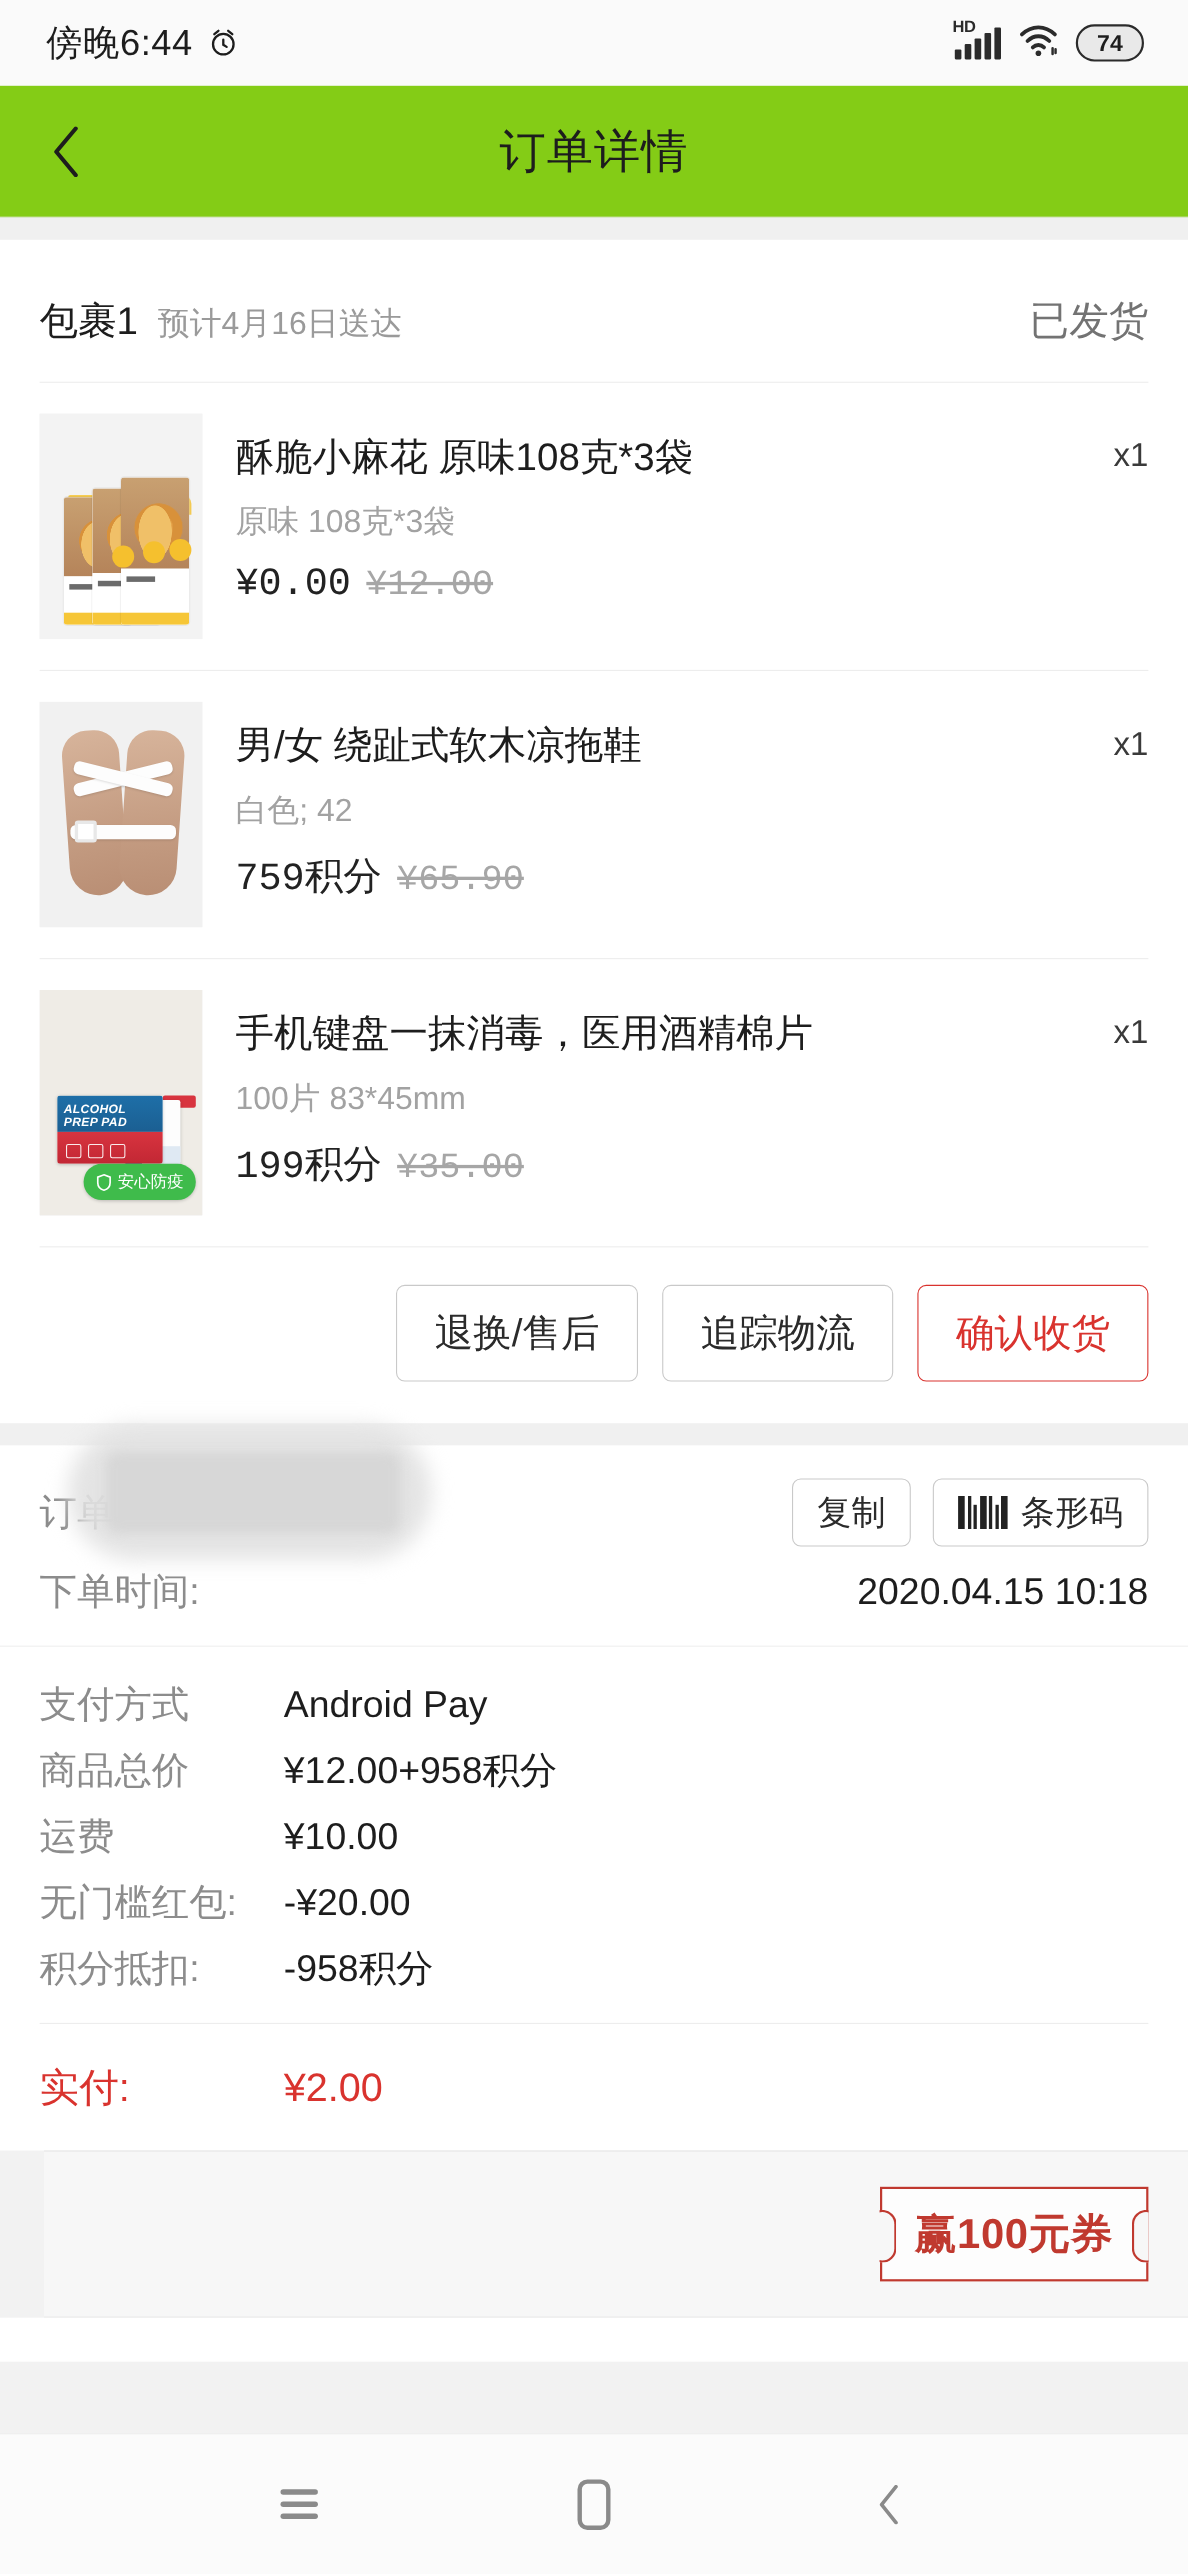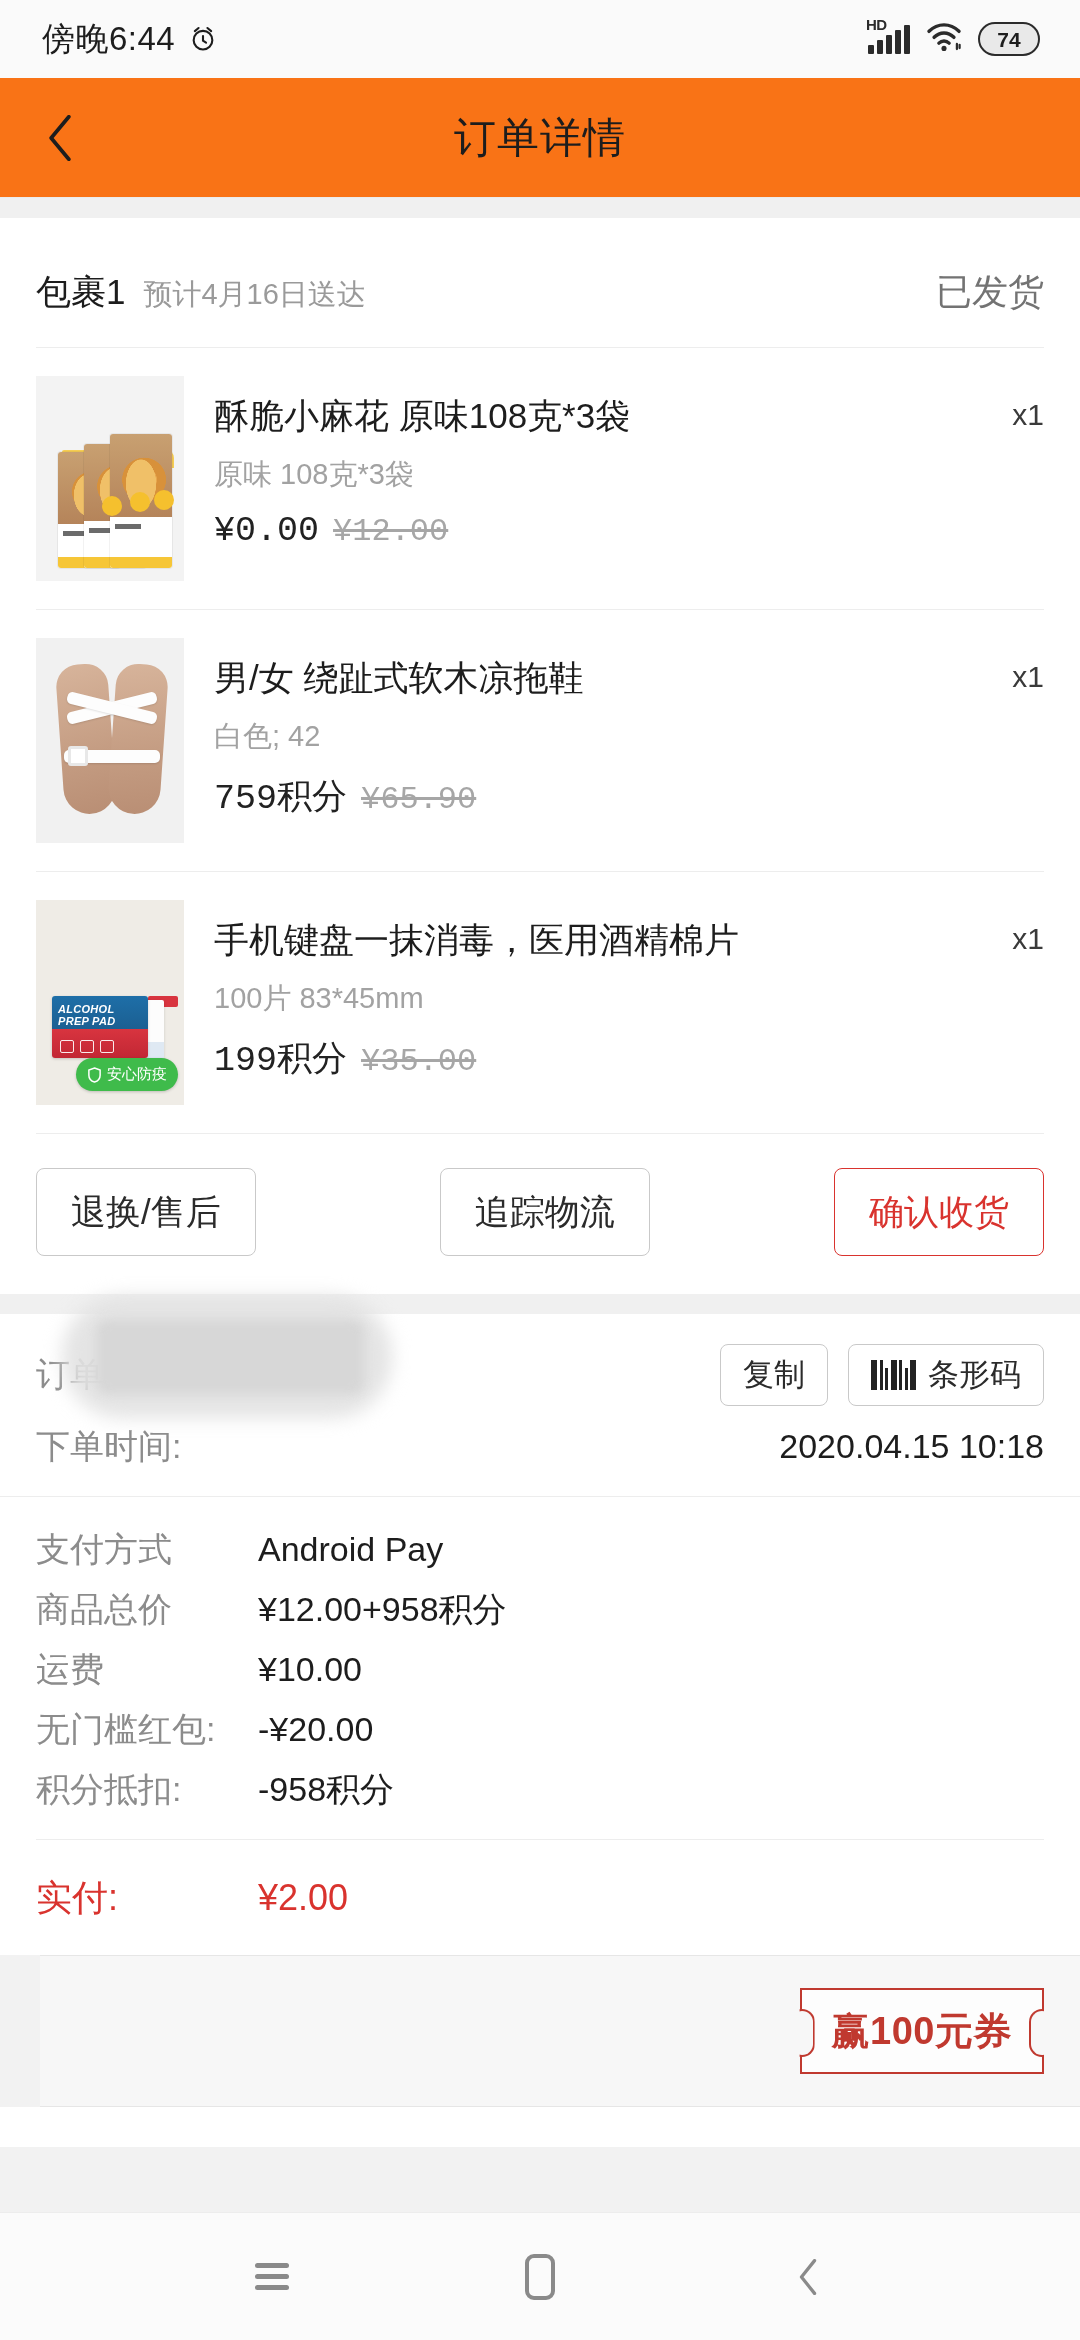--- a/index.html
+++ b/index.html
@@ -30,21 +30,21 @@
   .wifi-ico { width:36px; height:30px; }
   .battery {
     min-width:62px; height:34px; border:2.5px solid #2b2b2b; border-radius:17px;
     display:flex; align-items:center; justify-content:center; padding:0 9px;
     background:#e9e9e9;
   }
   .battery span { font-size:21px; font-weight:700; color:#1d1d1d; line-height:1; }
 
   
   .titlebar {
-    height:120px; background:#f97316; position:relative;
+    height:120px; background:#84cc16; position:relative;
     display:flex; align-items:center; justify-content:center;
     border-bottom:1px solid #ececec;
   }
   .back-btn {
     position:absolute; left:0; top:0; width:120px; height:120px;
     display:flex; align-items:center; justify-content:center;
   }
   .chev { width:26px; height:46px; }
   .page-title { font-size:42px; color:#1d1d1d; letter-spacing:1px; }
 
@@ -123,21 +123,21 @@
   .pad-white::after { content:""; position:absolute; left:0; bottom:0; width:100%; height:16px;
                       background:linear-gradient(120deg,#2f6fae 40%, #dfe9f3 41%); }
   .pad-tag { position:absolute; right:6px; top:96px; width:30px; height:11px; background:#d8343f; border-radius:2px; }
   .safe-badge { position:absolute; right:6px; bottom:14px; height:33px; padding:0 11px;
                 background:#3fbb4b; border-radius:17px; display:flex; align-items:center; gap:5px;
                 box-shadow:0 1px 3px rgba(0,0,0,.2); }
   .safe-badge .shield { width:15px; height:16px; }
   .safe-badge span { color:#fff; font-size:15px; white-space:nowrap; }
 
   
-  .actions { display:flex; justify-content:space-between; gap:22px; padding:34px 36px 38px 36px; }
+  .actions { display:flex; justify-content:flex-end; gap:22px; padding:34px 36px 38px 36px; }
   .btn {
     height:88px; padding:0 34px; border:1.5px solid #c9c9c9; border-radius:8px;
     background:#fff; display:flex; align-items:center; justify-content:center;
     font-size:35px; color:#2b2b2b; font-family:inherit;
   }
   .btn.primary { border-color:#d9332e; color:#d9332e; }
 
   
   .order-card { background:#fff; padding:30px 36px 26px 36px; position:relative; }
   .order-row { display:flex; align-items:center; }

